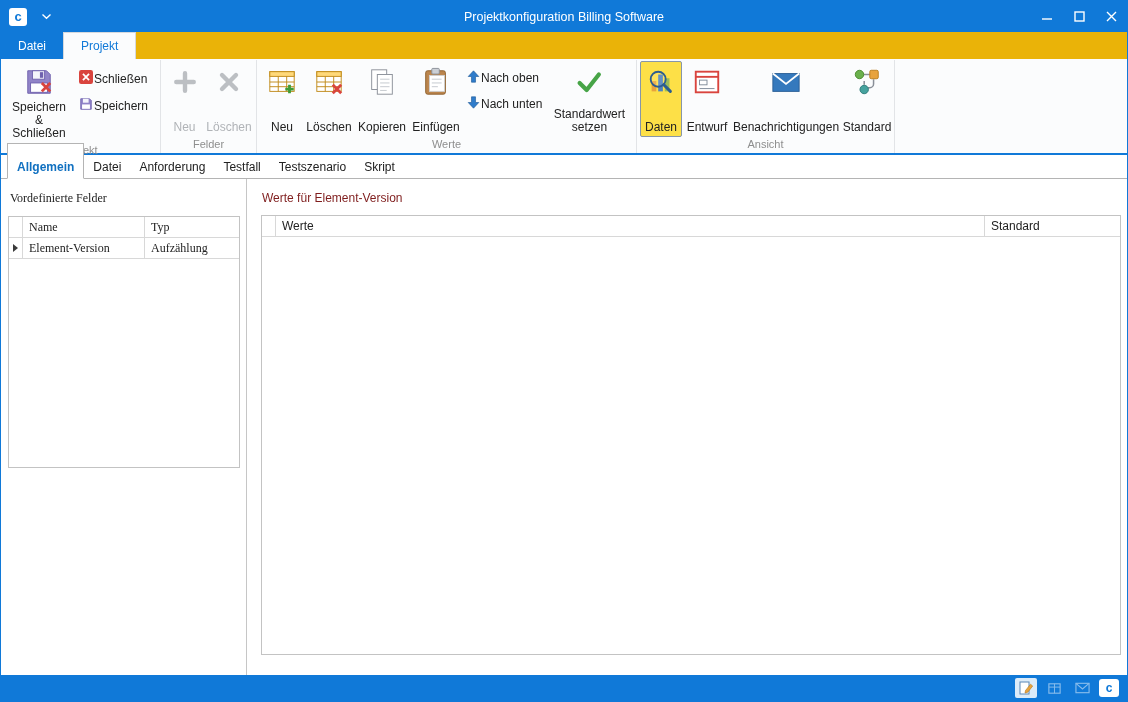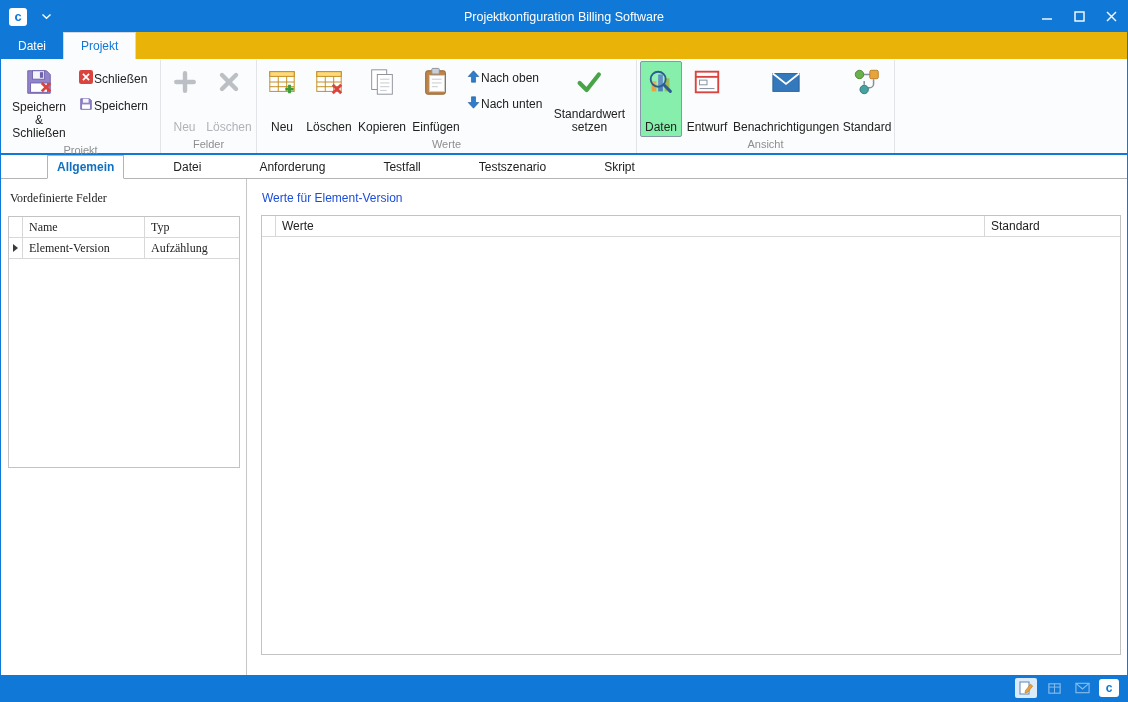--- a/index.html
+++ b/index.html
@@ -34,31 +34,31 @@
   
   .ribbon { height:96px; background:#fbfcfd; display:flex; align-items:stretch;
     border-bottom:2px solid #1079d8; flex:0 0 auto; padding-top:1px; }
   .rgroup { display:flex; flex-direction:column; border-right:1px solid #e2e4e7; }
   .rgroup-buttons { flex:1; display:flex; align-items:stretch; padding:1px 3px 0 3px; }
   .rgroup-label { text-align:center; color:#8e8e8e; font-size:11px; height:16px; line-height:15px; }
   .bigbtn { display:flex; flex-direction:column; align-items:center; justify-content:space-between;
     padding:4px 4px 2px 4px; gap:3px; text-align:center; border:1px solid transparent;
     border-radius:2px; cursor:default; }
   .bigbtn .lbl { line-height:13px; }
-  .bigbtn.selected { background:#86efac; border-color:#8796a8; }
+  .bigbtn.selected { background:#fde047; border-color:#8796a8; }
   .bigbtn.disabled { color:#b0b3b7; }
   .smallcol { display:flex; flex-direction:column; gap:6px; padding-top:7px; }
   .smallbtn { display:flex; align-items:center; gap:1px; padding:2px 5px; border-radius:2px; cursor:default; }
   .iconbox { height:32px; display:flex; align-items:center; justify-content:center; }
   .w64 { width:70px; } .w80 { width:84px; }
 
   
   .doc-tabs { height:24px; background:#fff; display:flex; align-items:flex-end;
     border-bottom:1px solid #b4b4b4; padding-left:6px; flex:0 0 auto; }
-  .dtab { padding:4px 9px 4px 9px; cursor:default; color:#222;margin-left:40px; }
+  .dtab { padding:16px 9px 4px 9px; cursor:default; color:#222; }
   .dtab.selected { color:#1070c0; font-weight:bold; background:#fff;
     border:1px solid #b4b4b4; border-bottom:1px solid #fff; margin-bottom:-1px; }
 
   
   .main { flex:1; display:flex; background:#fff; min-height:0; }
   .panel-left { width:246px; border-right:1px solid #c6c6c6; padding:8px 7px 0 7px;font-family:Liberation Serif, serif; }
   .panel-title-left { color:#222; margin:4px 0 10px 2px; }
   .lp-box { border:1px solid #c3c3c3; background:#fff; height:252px; width:232px; }
 
   .grid-header, .grid-row { display:flex; height:21px; background:#fff; }
@@ -66,21 +66,21 @@
     padding:0 0 0 6px; line-height:20px; overflow:hidden; white-space:nowrap; }
   .gcell.sel { width:14px; padding:0; display:flex; align-items:center; justify-content:center; }
   .gcell.last { border-right:none; }
   .row-arrow { width:0; height:0; border-left:5px solid #3a3a3a;
     border-top:4px solid transparent; border-bottom:4px solid transparent; }
 
   .lp-col-name { width:122px; }
   .lp-col-typ { flex:1; }
 
   .panel-right { flex:1; padding:8px 8px 0 14px; min-width:0; }
-  .panel-title-right { color:#1d4ed8; margin:4px 0 10px 1px; }
+  .panel-title-right { color:#7f1d1d; margin:4px 0 10px 1px; }
   .rp-box { border:1px solid #c3c3c3; background:#fff; height:440px; width:860px; }
   .rp-col-werte { flex:1; }
   .rp-col-standard { width:135px; }
 
   
   .statusbar { height:26px; background:#1079d8; flex:0 0 auto; display:flex;
     align-items:center; justify-content:flex-end; padding-right:8px; gap:6px; }
   .sb-icon { width:22px; height:20px; display:flex; align-items:center; justify-content:center;
     border-radius:2px; cursor:default; }
   .sb-icon.active { background:rgba(255,255,255,.85); }

